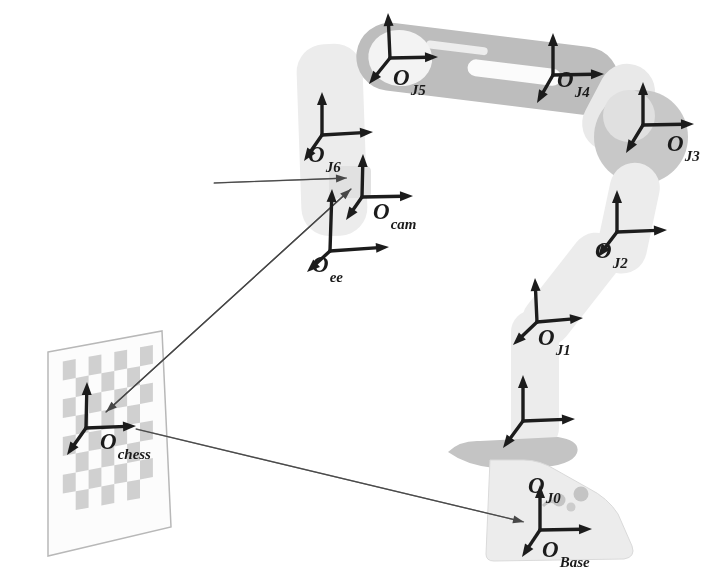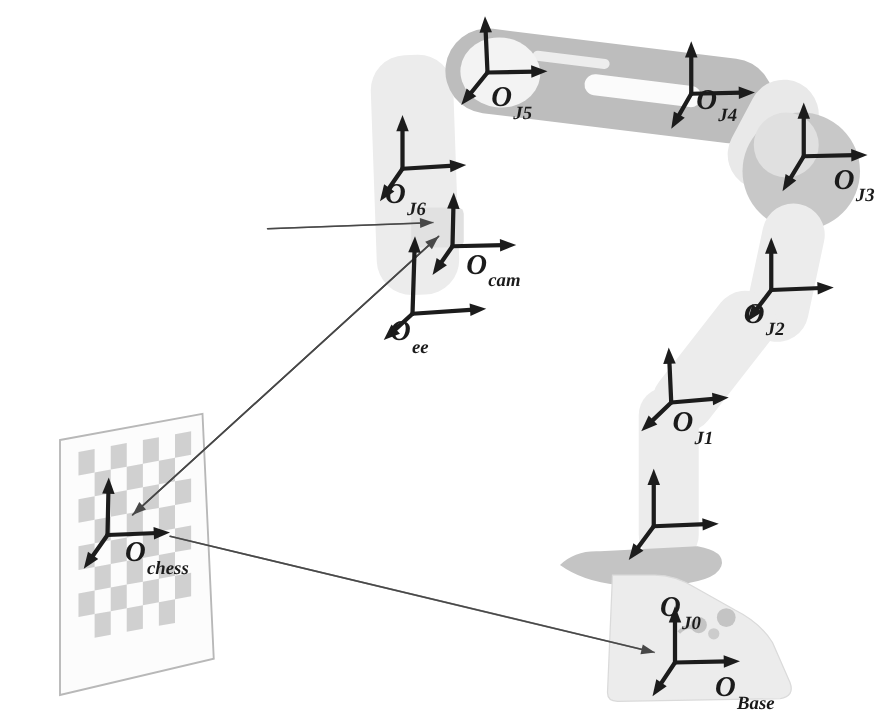--- a/index.html
+++ b/index.html
@@ -219,16 +219,16 @@
   <div id="labels-layer">
       <div class="frame-label" style="left: 393px; top: 66px;"><span>O</span><sub>J5</sub></div>
       <div class="frame-label" style="left: 557px; top: 68px;"><span>O</span><sub>J4</sub></div>
       <div class="frame-label" style="left: 667px; top: 132px;"><span>O</span><sub>J3</sub></div>
       <div class="frame-label" style="left: 308px; top: 143px;"><span>O</span><sub>J6</sub></div>
       <div class="frame-label" style="left: 373px; top: 200px;"><span>O</span><sub>cam</sub></div>
       <div class="frame-label" style="left: 312px; top: 253px;"><span>O</span><sub>ee</sub></div>
       <div class="frame-label" style="left: 595px; top: 239px;"><span>O</span><sub>J2</sub></div>
       <div class="frame-label" style="left: 538px; top: 326px; font-style: italic;"><span>O</span><sub>J1</sub></div>
       <div class="frame-label" style="left: 528px; top: 427px; margin-top: 47px;"><span>O</span><sub>J0</sub></div>
-      <div class="frame-label" style="left: 572px; top: 538px;"><span>O</span><sub>Base</sub></div>
+      <div class="frame-label" style="left: 542px; top: 538px;"><span>O</span><sub>Base</sub></div>
       <div class="frame-label" style="left: 100px; top: 430px;"><span>O</span><sub>chess</sub></div>
     </div>
 </div>
 
 </body></html>

